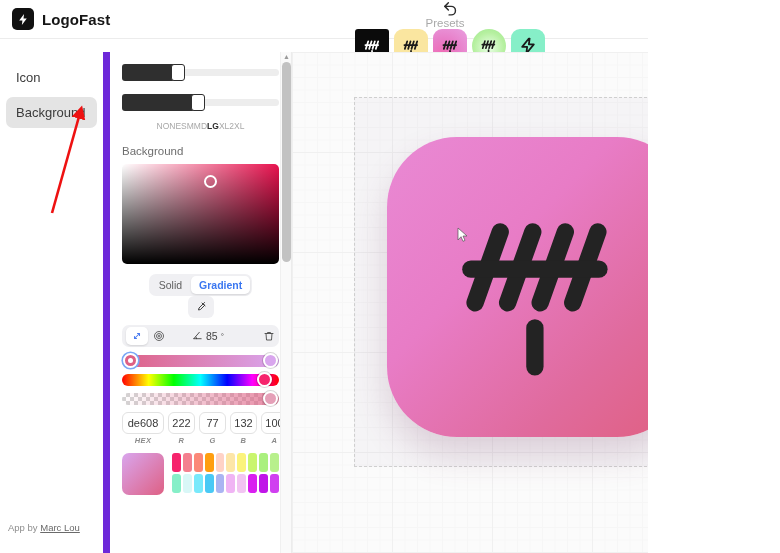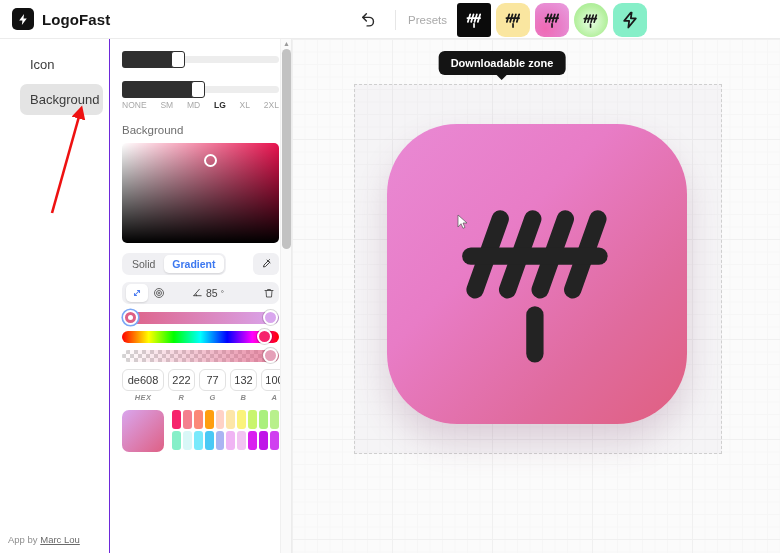--- a/index.html
+++ b/index.html
@@ -3,40 +3,40 @@
 <meta charset="utf-8">
 <style>
   * { box-sizing: border-box; margin: 0; padding: 0; }
   html, body {
     width: 780px; height: 553px;
     overflow: hidden;
     font-family: "Liberation Sans", sans-serif;
     background: #ffffff;
     color: #2c2c2c;
   }
-  #app { position: relative; width: 780px; height: 553px; display: flex; flex-direction: column; }
+  #app { position: relative; width: 648px; height: 553px; display: flex; flex-direction: column; gap: 13px; }
 
   
   .header {
     height: 39px; min-height: 39px;
     border-bottom: 1px solid #ececec;
     display: flex; align-items: center;
     background: #fff;
     position: relative;
   }
   .brand { display: flex; align-items: center; gap: 8px; padding-left: 12px; }
   .brand-mark {
     width: 22px; height: 22px; border-radius: 5px; background: #111;
     display: flex; align-items: center; justify-content: center;
   }
   .brand-name { font-size: 15px; font-weight: bold; letter-spacing: .1px; color: #161616; }
 
   .header-center {
     position: absolute; left: 355px; top: 0; height: 39px;
-    display: flex; align-items: center; gap: 0px;
+    display: flex; align-items: center; gap: 0px; flex-direction: column;
   }
   .undo-btn {
     width: 26px; height: 26px; display: flex; align-items: center; justify-content: center;
     border-radius: 5px; cursor: pointer; background: transparent; border: none;
   }
   .hdr-divider { width: 1px; height: 20px; background: #e6e6e6; margin: 0 12px 0 14px; }
   .presets-label { font-size: 11.5px; color: #a9a9a9; margin-right: 10px; }
   .presets-row { display: flex; align-items: center; gap: 5px; }
   .preset {
     width: 34px; height: 34px; display: flex; align-items: center; justify-content: center;
@@ -46,70 +46,70 @@
   .p2 { background: #fae6a0; border-radius: 9px; }
   .p3 { background: radial-gradient(circle at 30% 75%, #f06ab4 0%, #e87ec8 45%, #e99fe0 100%); border-radius: 9px; }
   .p4 { background: radial-gradient(circle at 50% 55%, #e9ffe6 0%, #b6f0a0 60%, #9ee88e 100%); border-radius: 50%; }
   .p5 { background: #86efc8; border-radius: 9px; }
 
   
   .body { flex: 1; display: flex; min-height: 0; position: relative; }
 
   
   .leftnav {
-    width: 110px; min-width: 110px; border-right: 1px solid #6d28d9;
-    background: #fff; padding: 10px 6px 0 20px; position: relative;
+    width: 110px; min-width: 110px; border-right: 7px solid #6d28d9;
+    background: #fff; padding: 10px 6px 0 6px; position: relative;
   }
   .nav-item {
     padding: 8px 10px; border-radius: 7px; font-size: 13px; color: #3b3b3b;
     cursor: pointer; margin-bottom: 4px;
   }
   .nav-item.active { background: #e4e4e4; }
   .footer-credit {
-    position: absolute; left: 8px; bottom: 8px; font-size: 9.5px; color: #8e8e8e;
+    position: absolute; left: 8px; bottom: 20px; font-size: 9.5px; color: #8e8e8e;
     white-space: nowrap;
   }
   .footer-credit a { color: #6a6a6a; text-decoration: underline; }
 
   
   .controls {
     width: 182px; min-width: 182px; background: #fff; border-right: 1px solid #ececec;
     padding: 12px 12px 0 12px; position: relative; overflow: hidden;
   }
   .ctl-block { margin-bottom: 14px; }
   .ctl-head { display: flex; justify-content: space-between; align-items: baseline; margin-bottom: 7px; }
   .ctl-label { font-size: 11.5px; color: #6e6e6e; }
   .ctl-value { font-size: 10.5px; color: #9a9a9a; }
   .slider { position: relative; height: 16px; width: 100%; cursor: pointer; }
   .slider .track { position: absolute; top: 5px; left: 0; right: 0; height: 7px; background: #ededed; border-radius: 4px; }
   .slider .fill { position: absolute; top: 0px; left: 0; height: 17px; background: #2f2f2f; border-radius: 3px; }
   .slider .knob {
     position: absolute; top: 0px; width: 14px; height: 17px; background: #fff;
     border: 1.6px solid #2f2f2f; border-radius: 3px;
   }
-  .shadow-ticks { display: flex; justify-content: space-between; margin-top: 3px; }
+  .shadow-ticks { display: flex; justify-content: center; margin-top: 11px; }
   .shadow-ticks span { font-size: 8.5px; color: #a8a8a8; }
   .shadow-ticks span.on { color: #2f2f2f; font-weight: bold; }
 
   
   .sv-picker {
     width: 100%; height: 100px; border-radius: 5px; position: relative; overflow: hidden;
     background:
       linear-gradient(to top, #000 0%, rgba(0,0,0,0) 100%),
       linear-gradient(to right, #fff 0%, rgba(255,255,255,0) 100%),
       #e8134f;
     cursor: crosshair;
   }
   .sv-handle {
     position: absolute; width: 13px; height: 13px; border-radius: 50%;
     border: 2px solid #fff; left: 52%; top: 11%;
   }
 
   
-  .mode-row { display: flex; align-items: center; justify-content: space-between; margin: 10px 0 7px 0; }
+  .mode-row { display: flex; align-items: center; justify-content: space-between; margin: 10px 0 7px 0; flex-direction: column; }
   .seg {
     display: flex; background: #f0f0f3; border-radius: 7px; padding: 2px; gap: 1px;
   }
   .seg-item { font-size: 10.5px; padding: 3px 8px; border-radius: 5px; color: #606060; cursor: pointer; }
   .seg-item.on { background: #fff; color: #3b77f0; font-weight: bold; box-shadow: 0 1px 2px rgba(0,0,0,.12); }
   .pick-btn {
     width: 26px; height: 22px; background: #f0f0f3; border-radius: 6px;
     display: flex; align-items: center; justify-content: center; cursor: pointer;
   }
 
@@ -442,21 +442,20 @@
 
       <div class="vscroll">
         <div class="uparrow">▲</div>
         <div class="thumb"></div>
       </div>
     </div>
 
     <div class="canvas">
       <div class="dl-zone"></div>
 
-      <div class="tooltip">Downloadable zone</div>
 
       <div class="logo-box">
         <svg width="210" height="210" viewBox="0 0 40 40" stroke="#232323" stroke-width="3.3" stroke-linecap="round" fill="none">
           <path d="M13 9.5 8.2 23"></path>
           <path d="M19.2 9.5 14.4 23"></path>
           <path d="M25.4 9.5 20.6 23"></path>
           <path d="M31.6 9.5 26.8 23"></path>
           <path d="M7.4 16.6h24.4"></path>
           <path d="M19.6 27.8v7.4"></path>
         </svg>

